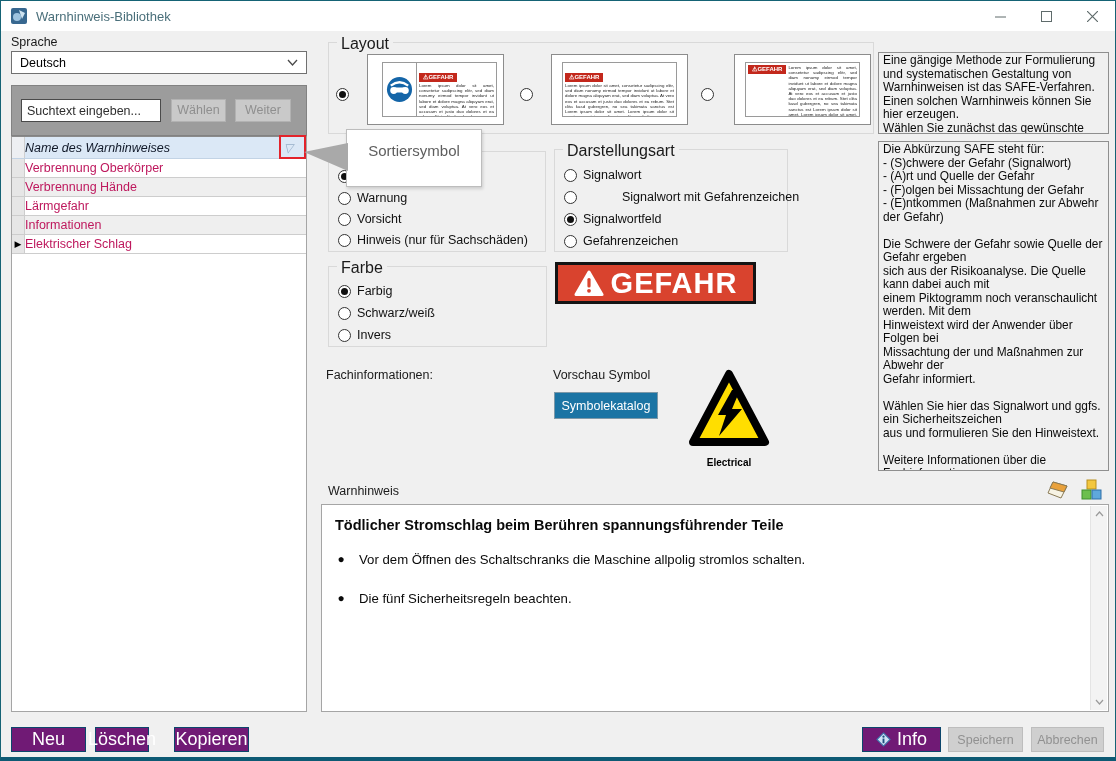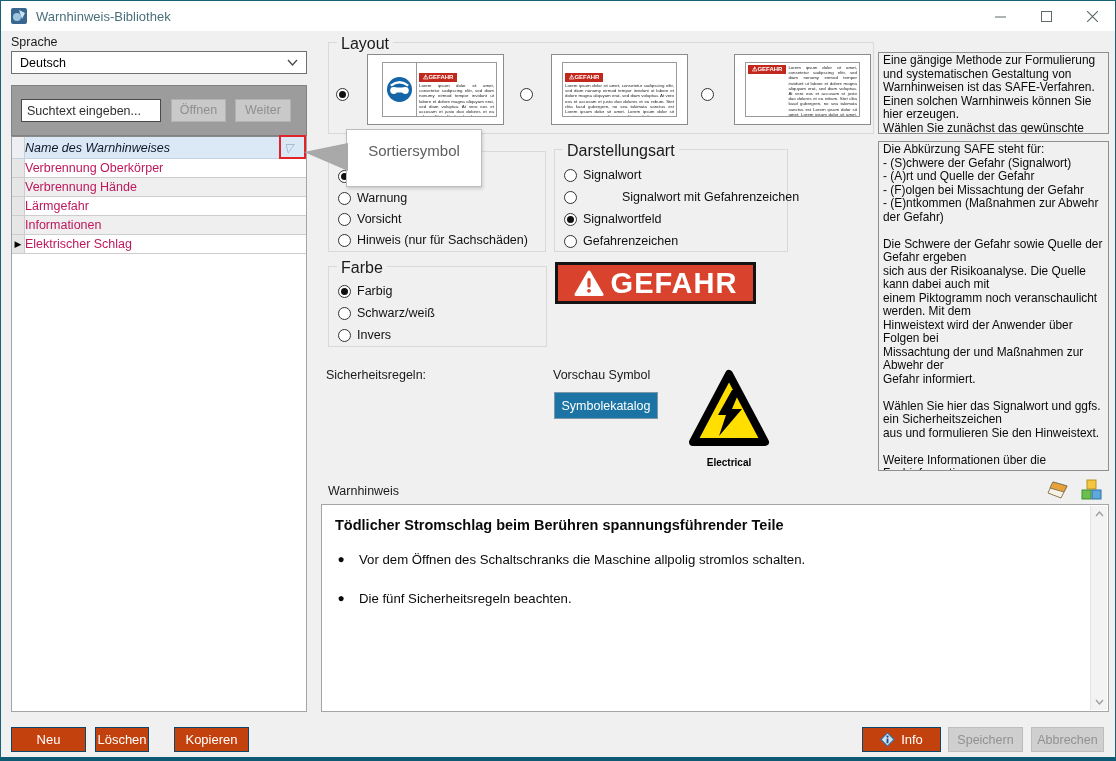--- a/index.html
+++ b/index.html
@@ -54,21 +54,21 @@
   .mini-badge{display:inline-block;background:#C3281C;color:#fff;font-size:6px;font-weight:bold;
     padding:1px 4px;margin-bottom:1px;line-height:7px;white-space:nowrap;}
   .mini-badge .tri{font-size:6px;}
   .lorem{font-size:4.4px;line-height:5.2px;color:#222;text-align:justify;overflow:hidden;}
   .info-box{position:absolute;border:1px solid #8F8F8F;padding:1px 4px;font-size:11.9px;line-height:13.5px;
     color:#0a0a0a;white-space:pre-line;overflow:hidden;}
   
   .banner{left:554px;top:261px;width:201px;height:42px;background:#D9432E;border:3px solid #141414;
     display:flex;align-items:center;justify-content:center;gap:7px;}
   .banner-text{font-size:29px;font-weight:bold;color:#fff;letter-spacing:1px;line-height:1;}
-  .btn-blue{position:absolute;background:#c2410c;border:1px solid #0C466C;color:#fff;font-size:13px;
+  .btn-blue{position:absolute;background:#701a75;border:1px solid #0C466C;color:#fff;font-size:18px;
     display:flex;align-items:center;justify-content:center;gap:6px;}
   .btn-disabled{position:absolute;background:#CFCFCF;border:1px solid #BDBDBD;color:#919191;font-size:12.5px;
     display:flex;align-items:center;justify-content:center;}
   .catalog-btn{left:553px;top:391px;width:104px;height:27px;background:#1B74A4;border:1px solid #7d98a8;
     color:#fff;font-size:12.5px;display:flex;align-items:center;justify-content:center;}
   .symbol-caption{left:686px;top:456px;width:84px;text-align:center;font-size:10px;font-weight:bold;color:#000;}
   
   .textarea{left:320px;top:503px;width:788px;height:208px;background:#fff;border:1px solid #A5A5A5;}
   .ta-content{position:absolute;left:13px;top:12px;right:30px;}
   .ta-title{font-size:14.5px;font-weight:bold;color:#0a0a0a;}
@@ -112,21 +112,21 @@
   <div class="abs small-label" style="left:10px;top:34px;">Sprache</div>
   <div class="abs dropdown">
     <span>Deutsch</span>
     <svg width="11" height="7">
         <polyline points="1,1 5.5,6 10,1" fill="none" stroke="#4a4a4a" stroke-width="1.3"></polyline>
       </svg>
   </div>
 
   <div class="abs search-panel">
     <input class="search-input" placeholder="Suchtext eingeben..." style="">
-    <div class="btn-gray" style="left:159px;width:55px;">Öffnen</div>
+    <div class="btn-gray" style="left:159px;width:55px;">Wählen</div>
     <div class="btn-gray" style="left:223px;width:56px;">Weiter</div>
   </div>
 
   <div class="abs list">
     <div class="lheader">
       <div class="gutter"></div>
       <div class="cell">
         <span>Name des Warnhinweises</span>
         <span class="sort-glyph">▽</span>
       </div>
@@ -261,21 +261,21 @@
 
   <div class="abs banner">
     <svg width="30" height="27" viewBox="0 0 30 27">
       <path d="M15 2 L28 24.5 H2 Z" fill="#fff" stroke="#fff" stroke-width="3" stroke-linejoin="round"></path>
       <rect x="13.4" y="8" width="3.2" height="9.5" rx="1.5" fill="#D9432E"></rect>
       <circle cx="15" cy="20.8" r="1.9" fill="#D9432E"></circle>
     </svg>
     <span class="banner-text">GEFAHR</span>
   </div>
 
-  <div class="abs small-label" style="left:325px;top:367px;">Sicherheitsregeln:</div>
+  <div class="abs small-label" style="left:325px;top:367px;">Fachinformationen:</div>
   <div class="abs small-label" style="left:552px;top:367px;">Vorschau Symbol</div>
   <div class="abs catalog-btn">Symbolekatalog</div>
 
   <svg class="abs" style="left:686px;top:367px;" width="84" height="82" viewBox="0 0 84 82">
     <path d="M42 6 L78 74 H6 Z" fill="#FFDE00" stroke="#000" stroke-width="8" stroke-linejoin="round"></path>
     <path d="M45 22 L31 47 H39 L32 68 L55 41 H45 L53 22 Z" fill="#000"></path>
   </svg>
   <div class="abs symbol-caption">Electrical</div>
 
   <div class="info-box" style="left:877px;top:140px;width:231px;height:330px;">Die Abkürzung SAFE steht für:

